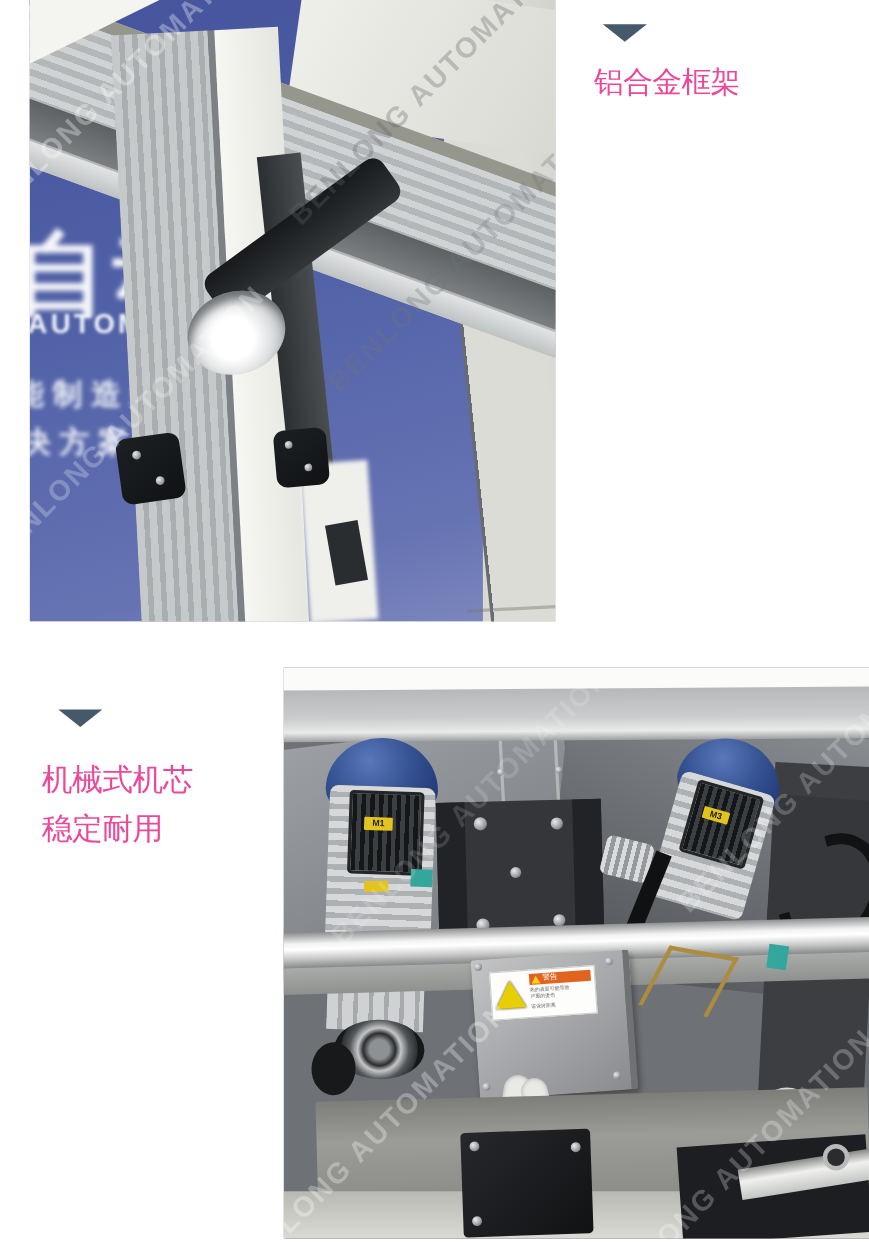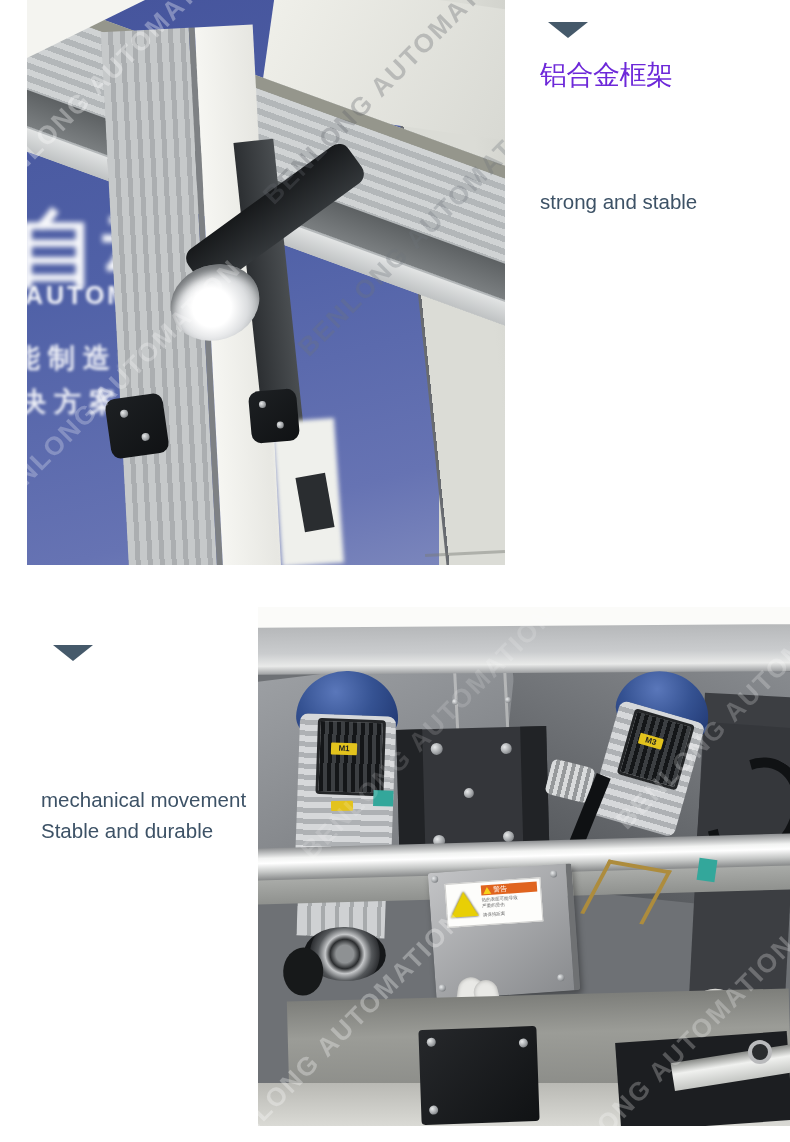--- a/index.html
+++ b/index.html
@@ -4,21 +4,21 @@
 <style>
   html,body{margin:0;padding:0;background:#fff;}
   .canvas{position:relative;width:790px;height:1142px;background:#ffffff;overflow:hidden;
           font-family:"Liberation Sans","DejaVu Sans",sans-serif;}
   .d{position:absolute;}
   .photo{position:absolute;overflow:hidden;}
 
   
   .tri{width:0;height:0;border-left:20px solid transparent;border-right:20px solid transparent;
        border-top:16px solid #45596a;}
-  .zh{position:absolute;color:#6d28d9;font-size:27px;letter-spacing:-0.5px;white-space:nowrap;}
+  .zh{position:absolute;color:#ec4899;font-size:27px;letter-spacing:-0.5px;white-space:nowrap;}
   .en{position:absolute;color:#3d5266;font-size:20.5px;white-space:nowrap;}
 
   
   .wm{position:absolute;white-space:nowrap;font-weight:bold;font-size:26px;letter-spacing:2px;
       transform:rotate(-45deg);pointer-events:none;}
 
   
   .photo-frame{left:27px;top:0;width:478px;height:565px;background:#d8d9d3;}
   .pf-blue{left:0;top:0;width:412px;height:565px;
            background:linear-gradient(165deg,#45549c 0%,#5061a7 45%,#6673b3 85%,#7b86bc 100%);}
@@ -174,25 +174,24 @@
       <div class="screw" style="left:26px;top:32px;width:7px;height:7px;"></div>
     </div>
     <span class="wm" style="left:-93px;top:60px;color:rgba(255,255,255,.32);">BENLONG AUTOMATION</span>
     <span class="wm" style="left:190px;top:62px;color:rgba(95,100,106,.32);">BENLONG AUTOMATION</span>
     <span class="wm" style="left:225px;top:214px;color:rgba(110,116,122,.30);">BENLONG AUTOMATION</span>
     <span class="wm" style="left:-86px;top:371px;color:rgba(255,255,255,.25);">BENLONG AUTOMATION</span>
   </div>
 
   <div class="tri d" style="left:548px;top:22px;"></div>
   <div class="zh" style="left:540px;top:57px;">铝合金框架</div>
-  <div class="en" style="left:540px;top:190px;">strong and stable</div>
 
   <div class="tri d" style="left:53px;top:645px;"></div>
-  <div class="en" style="left:41px;top:788px;">mechanical movement</div>
-  <div class="en" style="left:41px;top:819px;">Stable and durable</div>
+  <div class="zh" style="left:38px;top:690px;font-size:28px;">机械式机芯</div>
+  <div class="zh" style="left:38px;top:735px;font-size:28px;">稳定耐用</div>
 
   <div class="photo photo-machine">
     <div class="d pm-panelL"></div>
     <div class="d pm-panelR"></div>
     <div class="d pm-darkR"></div>
     <div class="pm-seam" style="left:197px;top:63px;transform:rotate(-3deg);"></div>
     <div class="pm-seam" style="left:247px;top:61px;transform:rotate(-3deg);"></div>
     <div class="screw" style="left:194px;top:92px;width:6px;height:6px;"></div>
     <div class="screw" style="left:247px;top:90px;width:6px;height:6px;"></div>
     <div class="d pm-white"></div>

